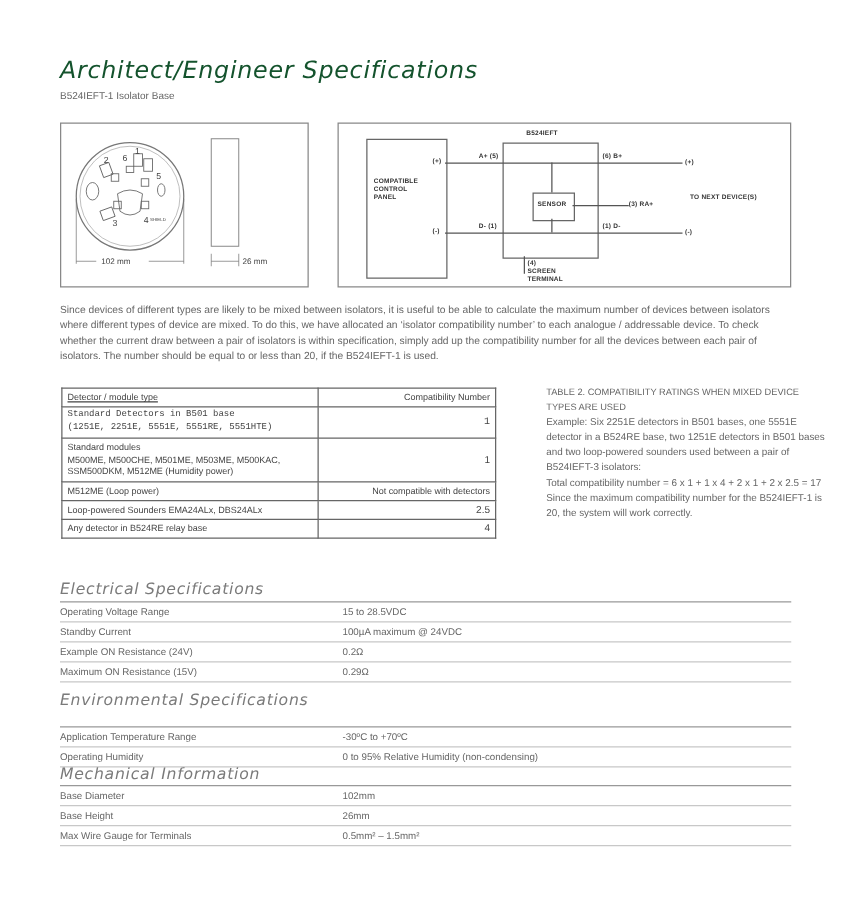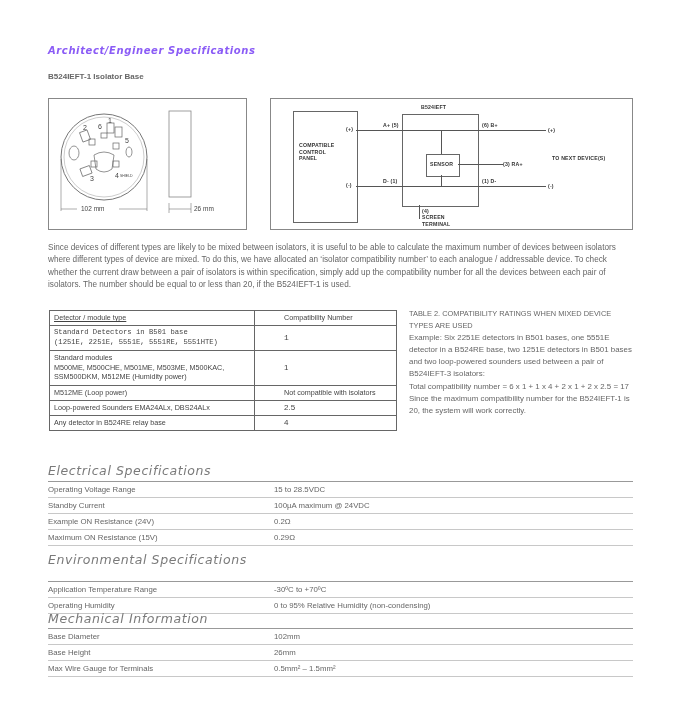--- a/index.html
+++ b/index.html
@@ -1,33 +1,33 @@
 <!DOCTYPE html>
 <html><head>
   <meta charset="utf-8">
   <style>
     html, body { margin:0; padding:0; background:#ffffff; }
     body { width:680px; height:722px; position:relative; overflow:hidden;
            font-family:"Liberation Sans", sans-serif; color:#555; }
     .abs { position:absolute; }
-    .h1 { font-family:"DejaVu Sans", sans-serif; font-style:italic; font-weight:bold;
-          color:#8b5cf6; font-size:10px; letter-spacing:0.6px; }
+    .h1 { font-family:"DejaVu Sans", sans-serif; font-style:italic; font-weight:normal;
+          color:#14532d; font-size:19px; letter-spacing:0.6px; }
     .h2 { font-family:"DejaVu Sans", sans-serif; font-style:italic; font-weight:normal;
           color:#7a7a7a; font-size:12.5px; letter-spacing:0.6px; }
-    .sub { font-size:8px; color:#666;font-weight:bold; }
+    .sub { font-size:8px; color:#666; }
     .para { font-size:8.2px; line-height:12.3px; color:#666; }
     .box { border:1px solid #888; box-sizing:border-box; }
 
     
     table.compat { border-collapse:collapse; font-size:7.2px; color:#444; }
     table.compat td { border:1px solid #666; padding:2px 4px; vertical-align:middle; line-height:9.5px; }
-    table.compat td.num { text-align:left; font-size:8px;padding-left:29px; }
+    table.compat td.num { text-align:right; font-size:8px;padding-left:29px; }
     table.compat tr.hdr td.num { font-size:7.2px; }
 
-    .note { font-size:7.9px; line-height:12.1px; color:#666; }
+    .note { font-size:7.9px; line-height:12.1px; color:#666;margin-left:28px; }
 
     
     .spec { width:585px; }
     .spec .rule-top { border-top:1px solid #999; }
     .spec .row { display:flex; height:15px; line-height:15px; border-bottom:1px solid #c8c8c8;
                  font-size:7.8px; color:#666; }
     .spec .row .k { width:226px; }
     .spec .row .v { flex:1; }
 
     
@@ -136,21 +136,21 @@
   <tr style="height:35px;">
     <td>
           <div>Standard modules</div>
           <div>M500ME, M500CHE, M501ME, M503ME, M500KAC,</div>
           <div>SSM500DKM, M512ME (Humidity power)</div>
         </td>
     <td class="num">1</td>
   </tr>
   <tr style="height:15px;">
     <td>M512ME (Loop power)</td>
-    <td class="num" style="font-size:7.2px;">Not compatible with isolators</td>
+    <td class="num" style="font-size:7.2px;">Not compatible with detectors</td>
   </tr>
   <tr style="height:15px;">
     <td>Loop-powered Sounders EMA24ALx, DBS24ALx</td>
     <td class="num">2.5</td>
   </tr>
   <tr style="height:15px;">
     <td>Any detector in B524RE relay base</td>
     <td class="num">4</td>
   </tr>
 </tbody>

